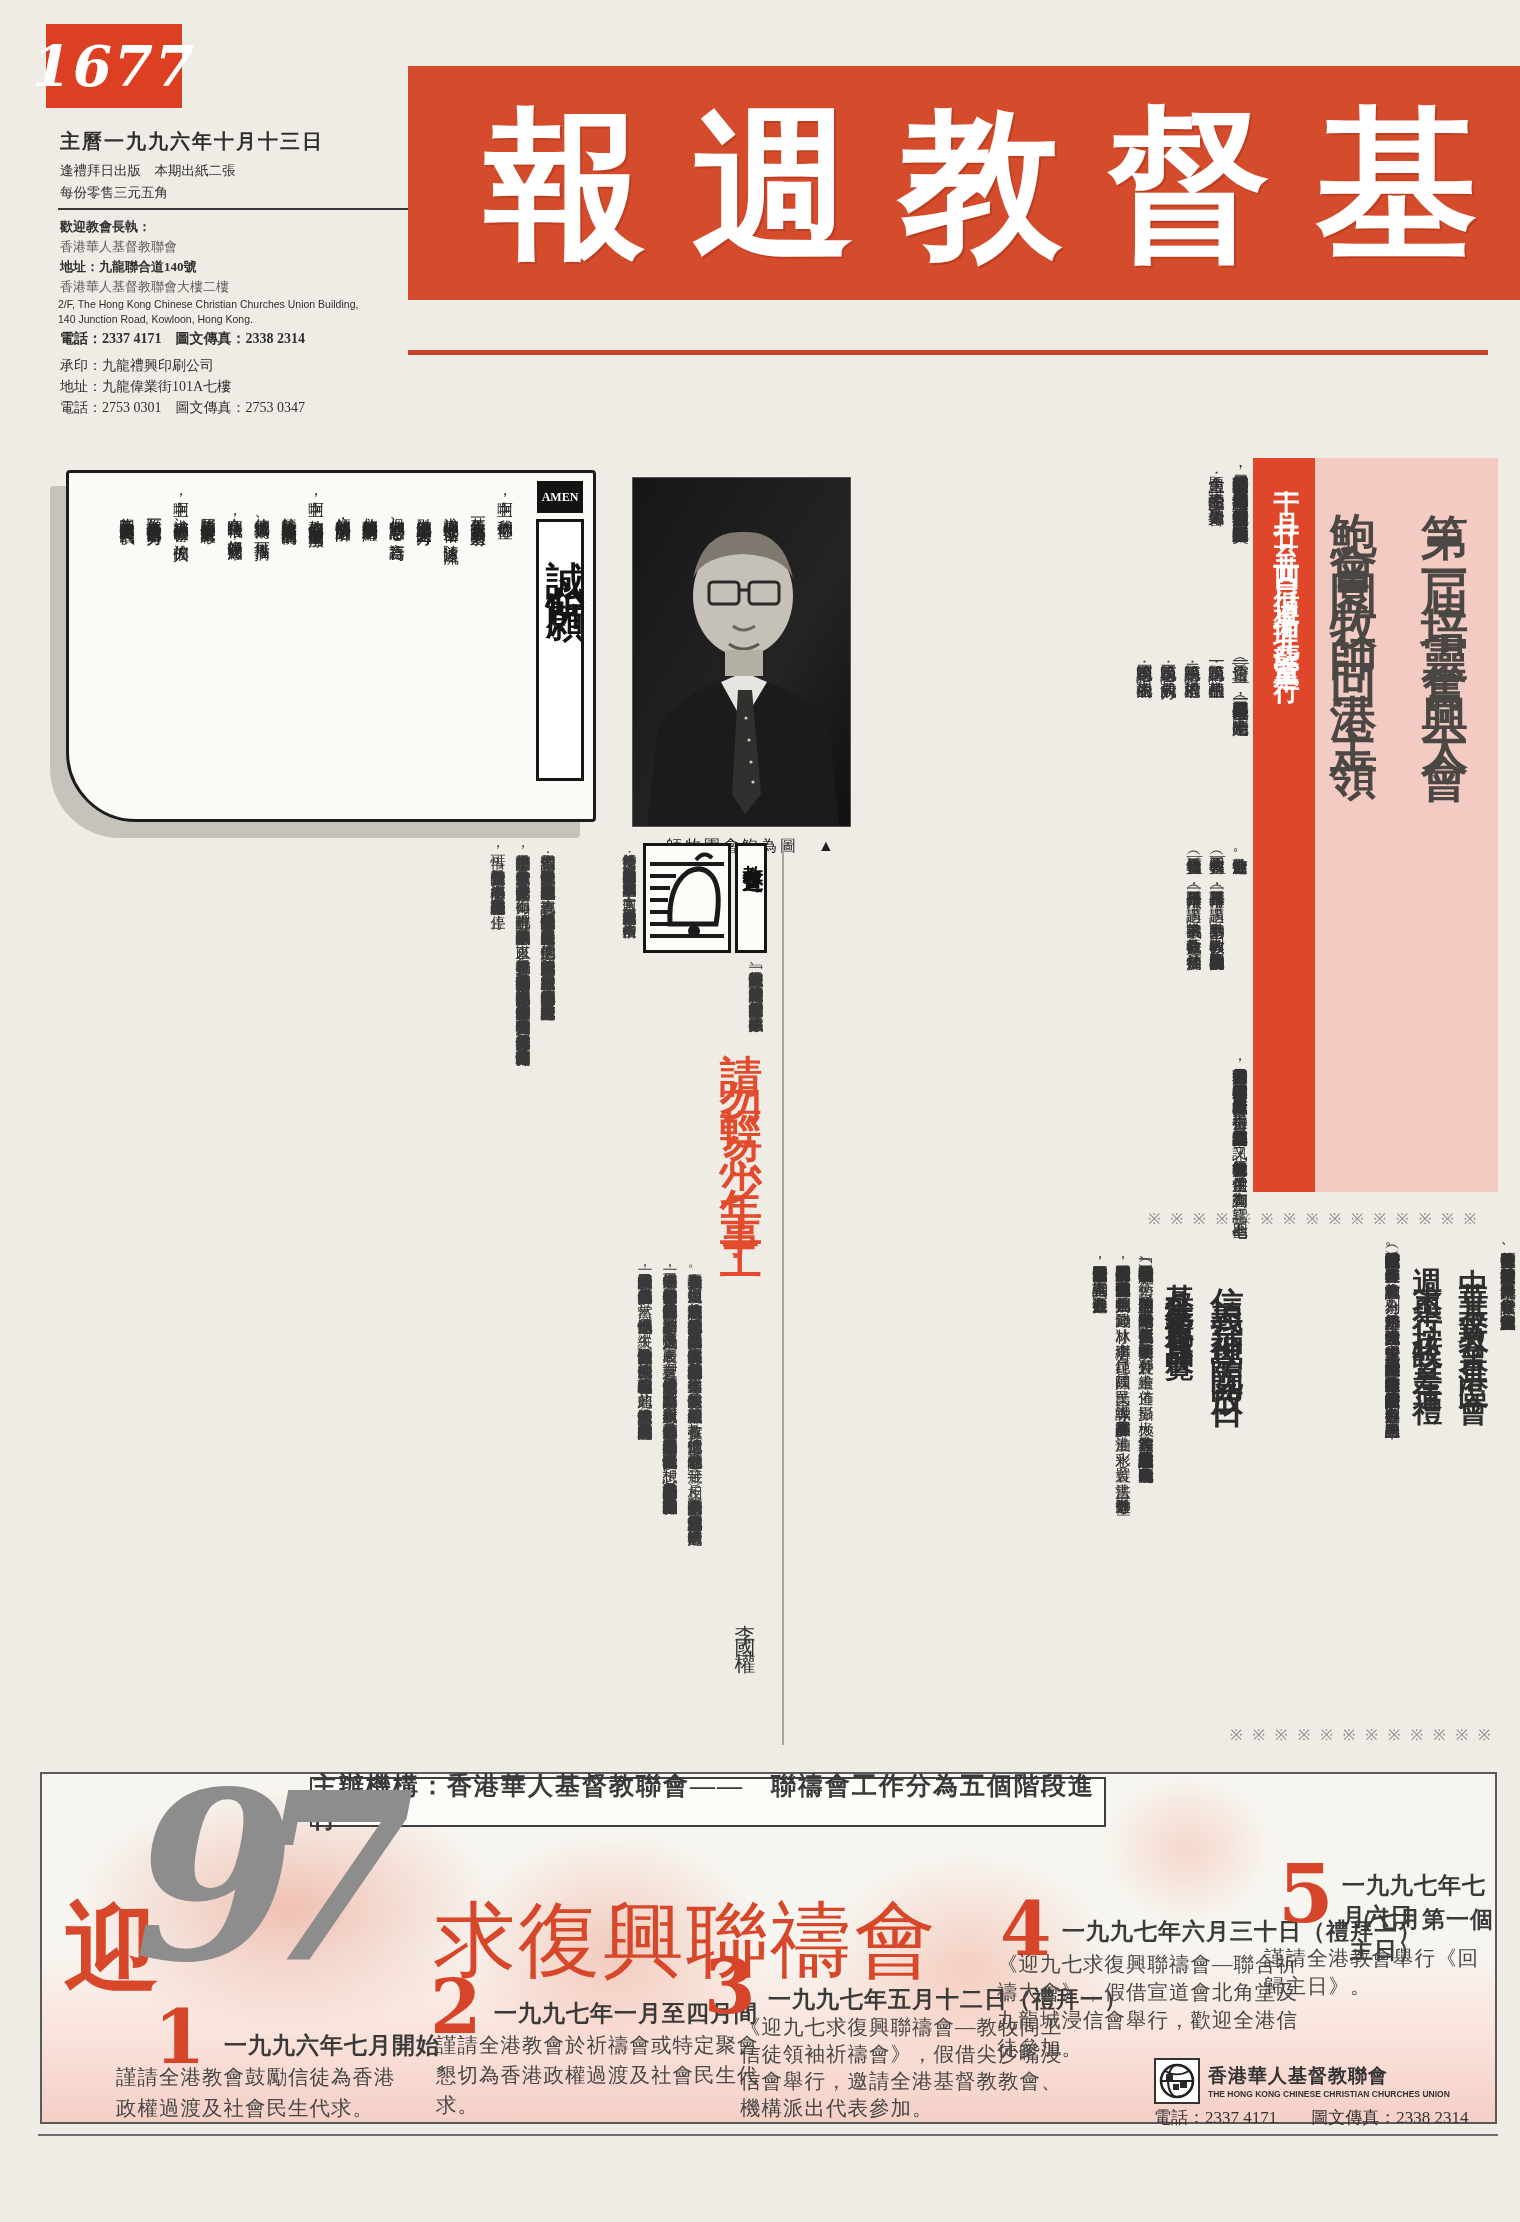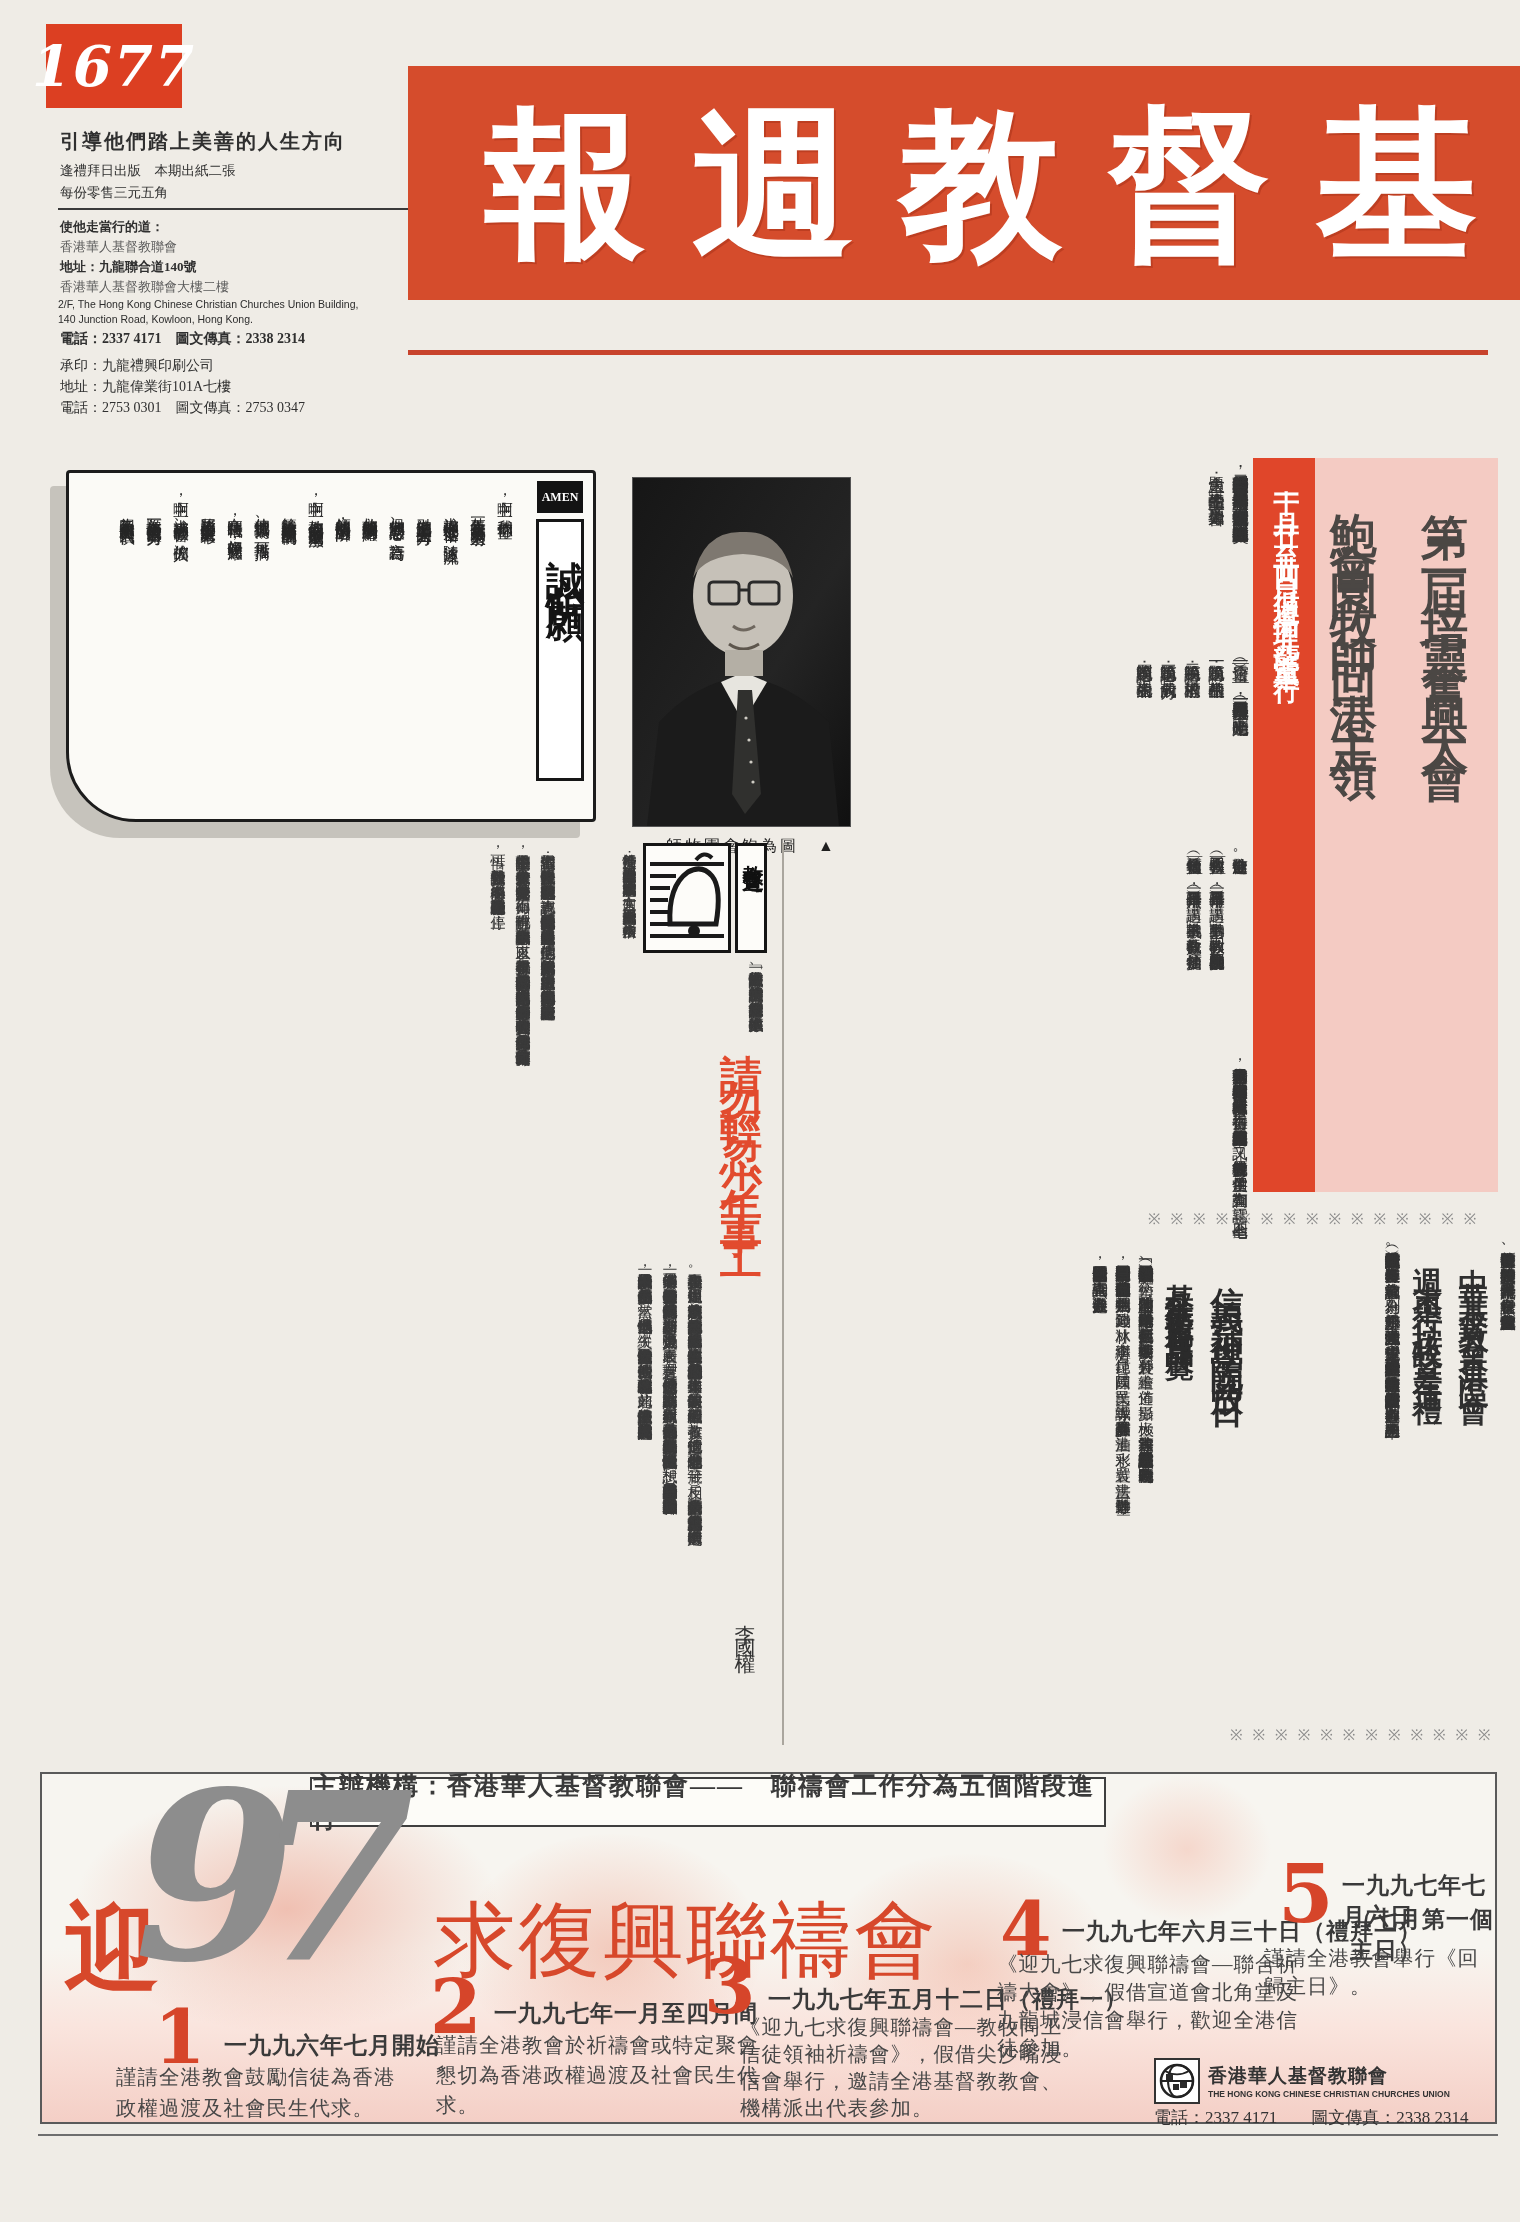--- a/index.html
+++ b/index.html
@@ -130,25 +130,25 @@
   #union-name-en { font-size:8.5px; font-weight:700; color:#333; font-family:"Liberation Sans",sans-serif; }
   #union-phone { font-size:17px; color:#333; margin-top:2px; }
   #bottom-rule { left:38px; top:2134px; width:1460px; height:2px; background:#6e6e6e; }
 </style>
 </head>
 <body>
 
 <div id="page">
 
   <div id="issue-box" class="abs">1677</div>
-  <div id="date-line" class="abs inf">引導他們踏上美善的人生方向</div>
+  <div id="date-line" class="abs inf">主曆一九九六年十月十三日</div>
   <div id="publish-line" class="abs inf">逢禮拜日出版　本期出紙二張</div>
   <div id="price-line" class="abs inf">每份零售三元五角</div>
   <div id="info-rule" class="abs"></div>
-  <div id="editor-label" class="abs inf">使他走當行的道：</div>
+  <div id="editor-label" class="abs inf">歡迎教會長執：</div>
   <div id="editor-name" class="abs inf">香港華人基督教聯會</div>
   <div id="addr1" class="abs inf">地址：九龍聯合道140號</div>
   <div id="addr2" class="abs inf">香港華人基督教聯會大樓二樓</div>
   <div id="addr-en1" class="abs en">2/F, The Hong Kong Chinese Christian Churches Union Building,</div>
   <div id="addr-en2" class="abs en">140 Junction Road, Kowloon, Hong Kong.</div>
   <div id="phone1" class="abs inf">電話：2337 4171　圖文傳真：2338 2314</div>
   <div id="printer1" class="abs inf">承印：九龍禮興印刷公司</div>
   <div id="printer2" class="abs inf">地址：九龍偉業街101A七樓</div>
   <div id="printer3" class="abs inf">電話：2753 0301　圖文傳真：2753 0347</div>
 

